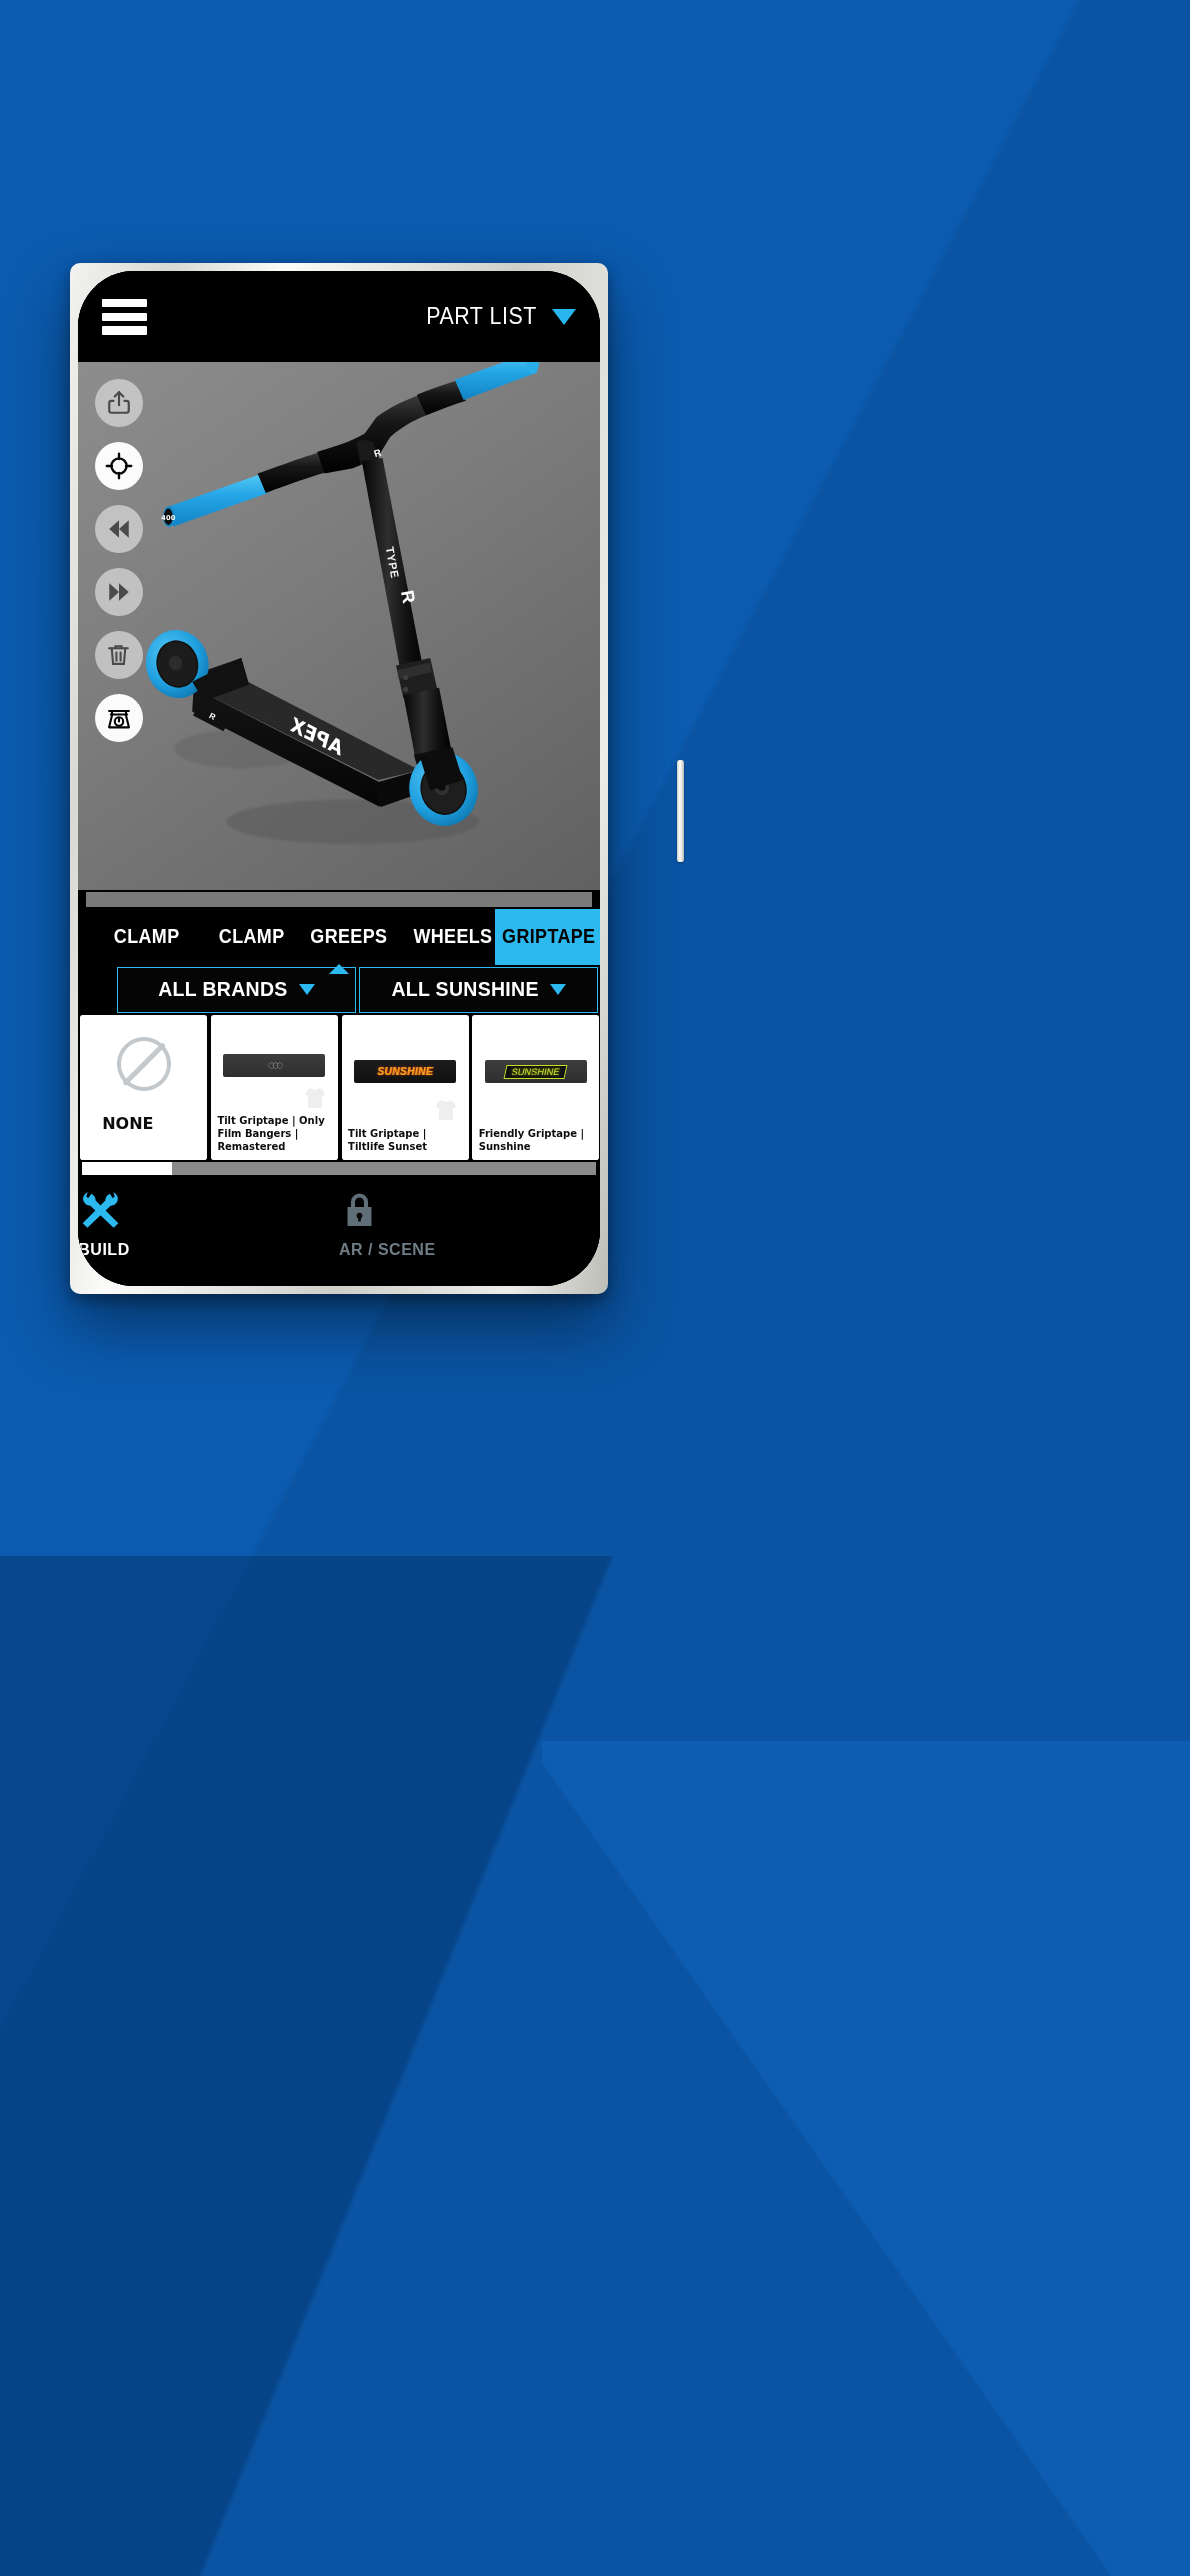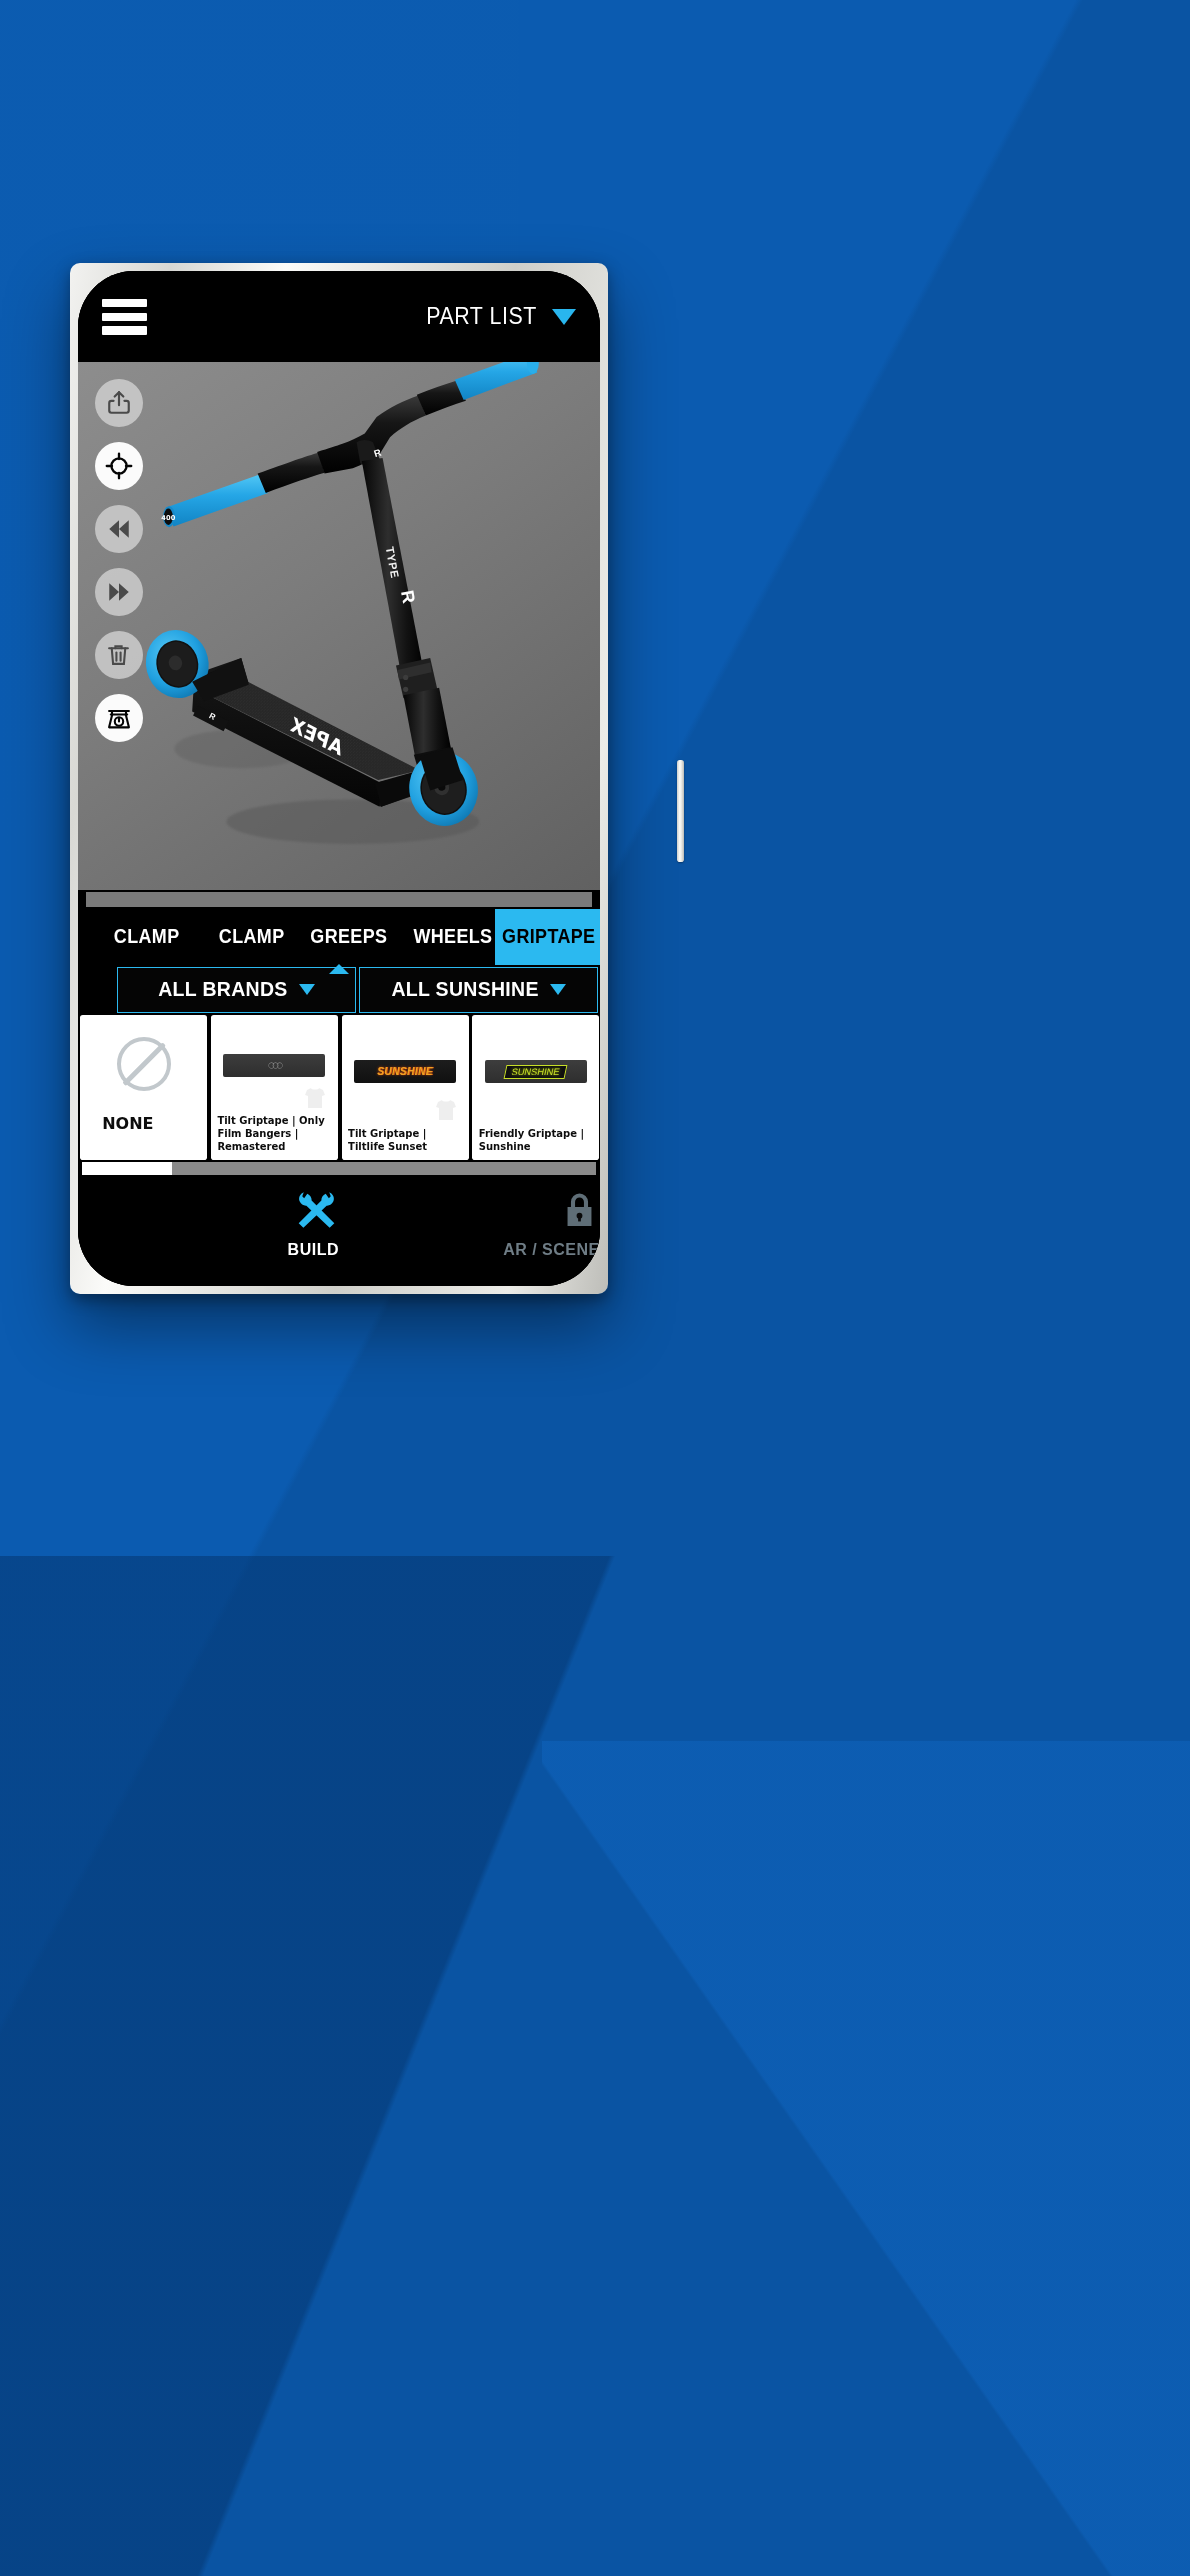--- a/index.html
+++ b/index.html
@@ -371,21 +371,21 @@
   
   .bottomnav {
     flex: 0 0 109px;
     background: #000;
     display: flex;
     align-items: flex-start;
     padding-top: 9.3px;
   }
   .navitem {
     flex: 1 1 0;
-    display: flex; flex-direction: column; align-items: flex-end; gap: 6.5px;
+    display: flex; flex-direction: column; align-items: flex-start; gap: 6.5px;
     cursor: pointer;
   }
   .navitem .ico { height: 48px; display: flex; align-items: center; }
   .navlabel {
     font-size: 16px;
     font-weight: 700;
     letter-spacing: 0.5px;
     font-family: "Liberation Sans Narrow","Liberation Sans", sans-serif;
   }
   .navitem.active .navlabel { color: #ffffff; }

